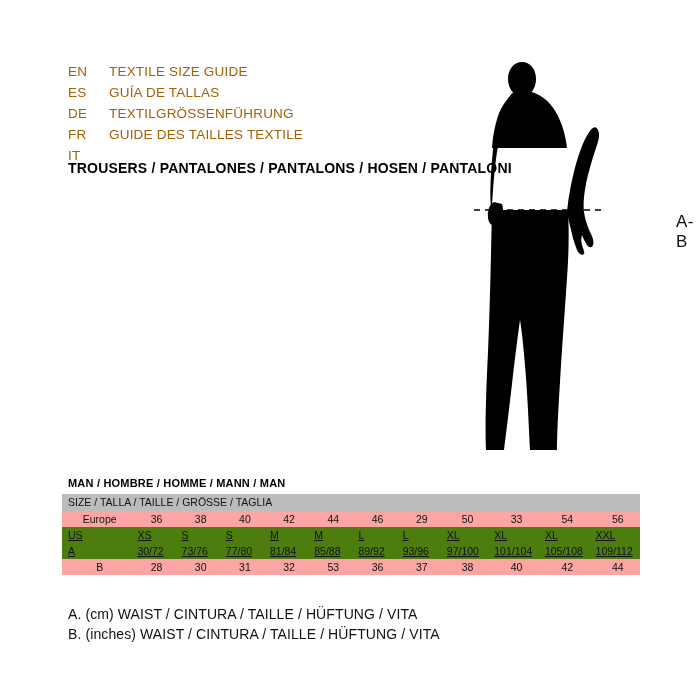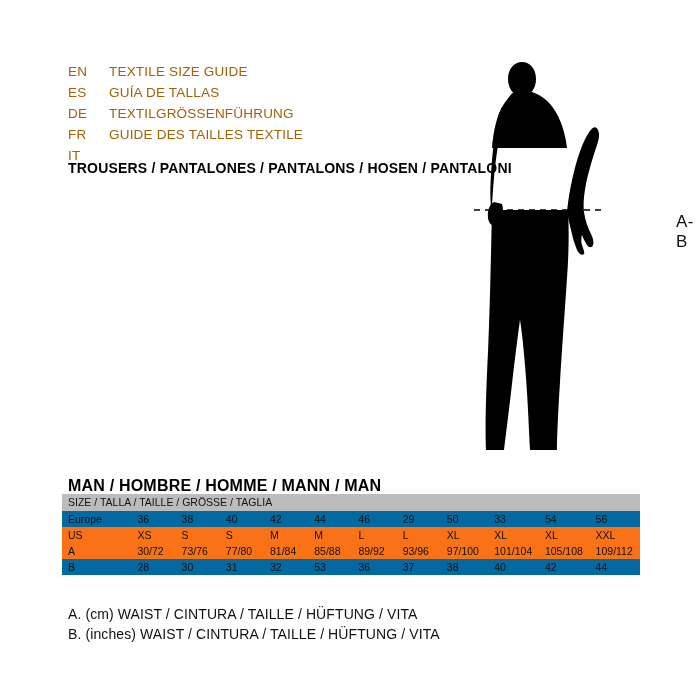--- a/index.html
+++ b/index.html
@@ -73,21 +73,21 @@
     color: #111;
     letter-spacing: 0.3px;
     margin-left: 48px;
   }
 
   
   .man-label {
     position: absolute;
     left: 68px;
     top: 477px;
-    font-size: 16px;
+    font-size: 11px;
     font-weight: bold;
     letter-spacing: 0.2px;
     color: #000;
   }
 
   
   .table-wrap {
     position: absolute;
     left: 62px;
     top: 494px;
@@ -109,24 +109,26 @@
     line-height: 16px;
     margin-top: 24px;
   }
   tr.row-head td {
     background: #bcbcbc;
     font-size: 10.5px;
     height: 17px;
     line-height: 17px;
   }
   tr.row-a td, tr.row-us td {
-    background: #f97316;
+    background: #4d7c0f;
+    text-decoration: underline;
   }
   tr.row-europe td, tr.row-b td {
-    background: #0369a1;
+    background: #fca5a5;
+    text-align: center;
   }
   td.col-label {
     width: 100px;
   }
   td.col-val {
     width: 53px;
   }
 
   
   .footnotes {

